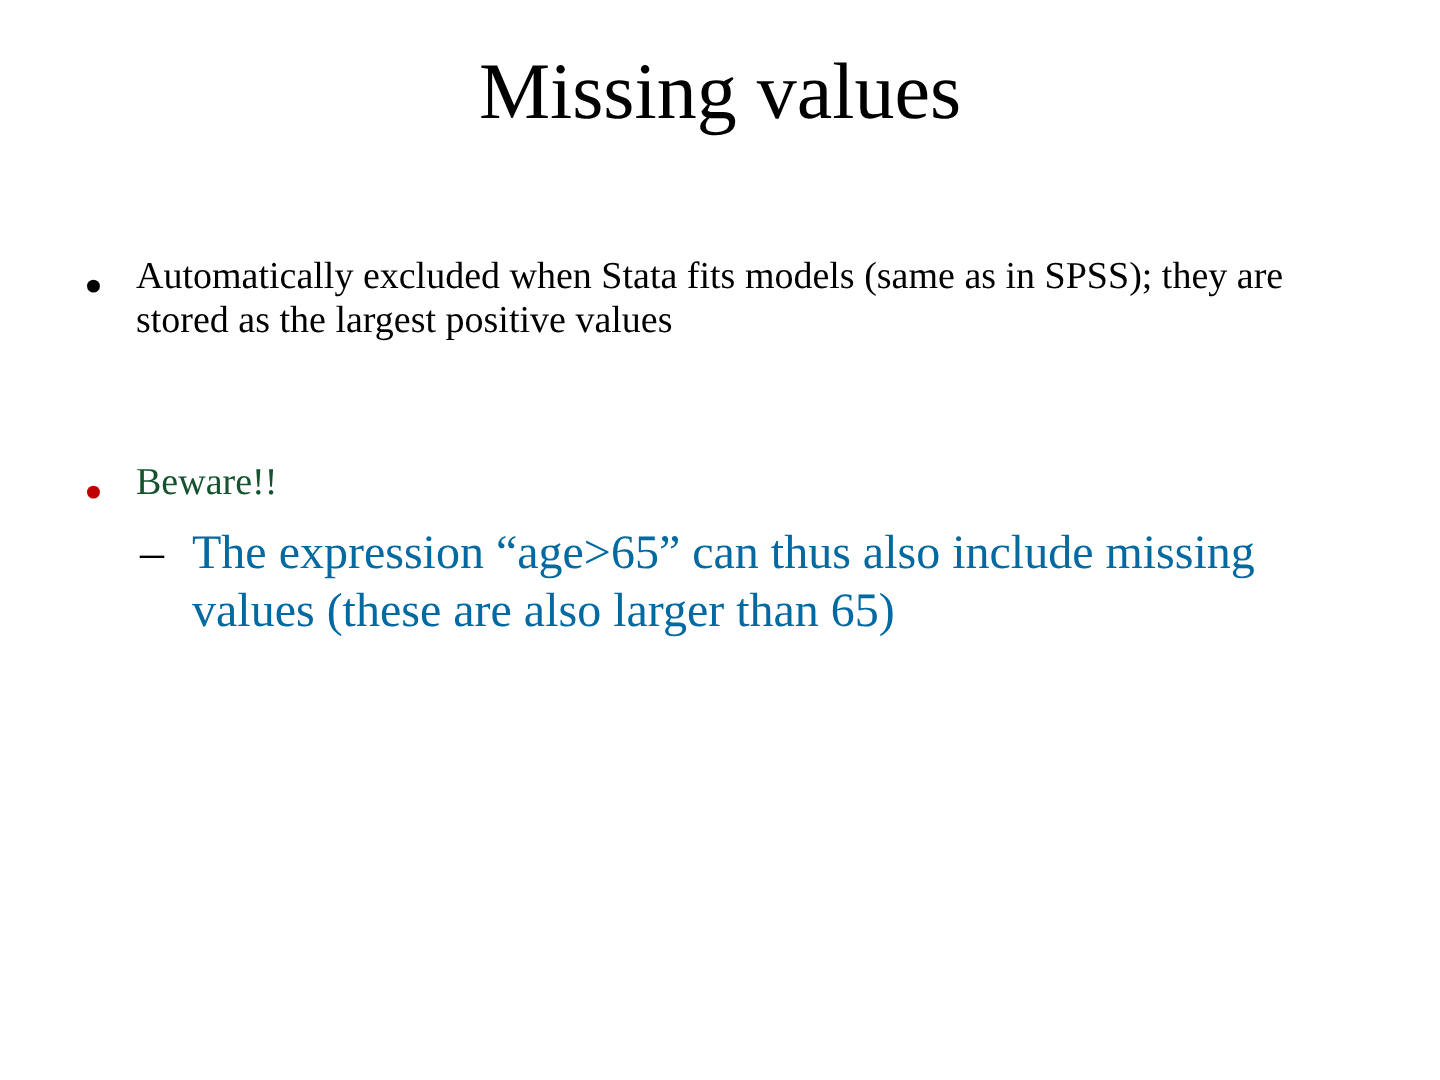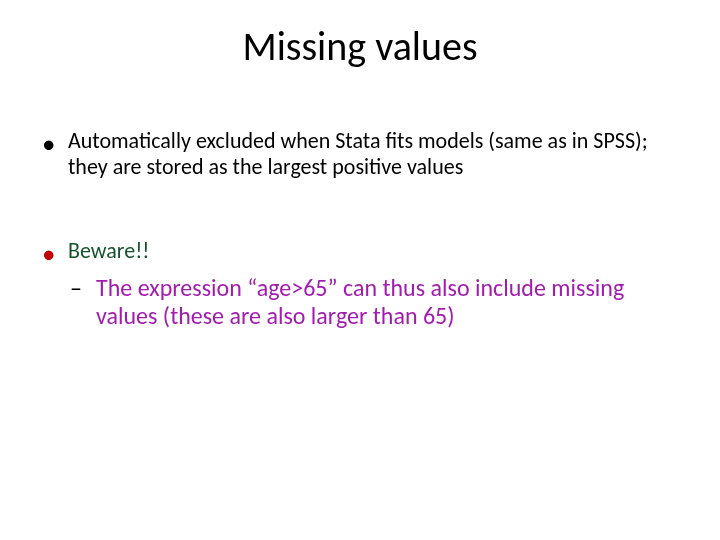--- a/index.html
+++ b/index.html
@@ -9,20 +9,21 @@
     height: 540px;
     background: #ffffff;
     font-family: Calibri, "Segoe UI", Arial, sans-serif;
     color: #000;
   }
   .slide {
     position: relative;
     width: 720px;
     height: 495px;
     box-sizing: border-box;
+    font-family: Liberation Serif, serif;
   }
   .title {
     position: absolute;
     top: 22px;
     left: 0;
     width: 720px;
     text-align: center;
     font-size: 40px;
     color: #000;
     font-weight: 400;
@@ -34,21 +35,21 @@
     right: 40px;
   }
   ul.level1 {
     list-style: none;
     padding: 0;
     margin: 0;
   }
   ul.level1 > li {
     position: relative;
     padding-left: 28px;
-    font-size: 22px;
+    font-size: 19px;
     line-height: 1.18;
     margin-bottom: 32px;
   }
   ul.level1 > li::before {
     content: "•";
     position: absolute;
     left: 2px;
     top: 0;
     font-size: 27px;
     color: #000;
@@ -65,21 +66,21 @@
     list-style: none;
     padding: 0;
     margin: 0;
     margin-left: 28px;
   }
   ul.level2 > li {
     position: relative;
     padding-left: 28px;
     font-size: 24px;
     line-height: 1.18;
-    color: #a21caf;
+    color: #0369a1;
     margin-bottom: 6px;
   }
   ul.level2 > li::before {
     content: "–";
     position: absolute;
     left: 2px;
     top: 0;
     font-size: 24px;
     color: #000;
   }

